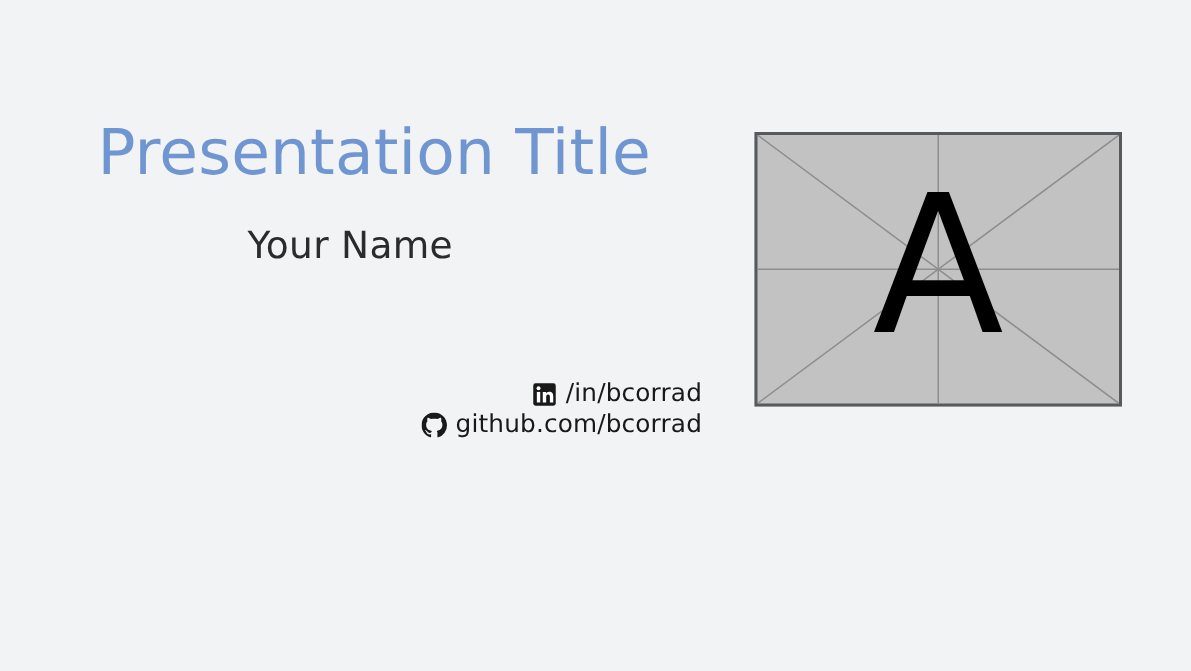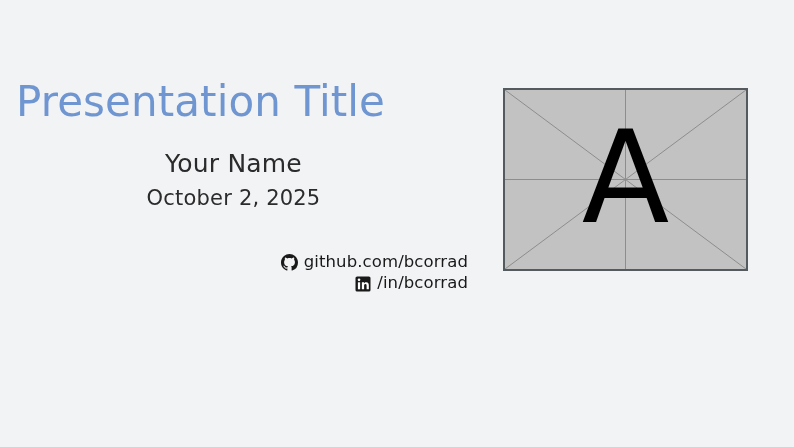--- a/index.html
+++ b/index.html
@@ -17,24 +17,25 @@
   #slide {
     position: relative;
     width: 794px;
     height: 447px;
     background: #f2f3f5;
   }
 
   
   #title-block {
     position: absolute;
-    left: 16px;
+    left: 0;
     top: 80px;
     width: 467px;
-    text-align: left;
+    text-align: center;
+    padding-left: 16px;
   }
   #presentation-title {
     font-family: "DejaVu Sans", sans-serif;
     font-size: 42px;
     font-weight: 400;
     line-height: 1.05;
     color: #6f96d1;
     letter-spacing: 0.1px;
     white-space: nowrap;
   }
@@ -137,52 +138,51 @@
 <body>
 
 <div id="slide">
 
   <div id="title-block">
     <div id="presentation-title">Presentation Title</div>
   </div>
 
   <div id="meta-block">
     <div id="author-name">Your Name</div>
-    <div id="presentation-date">October 2, 2025</div>
   </div>
 
   <div id="links-block">
+
+    <div class="link-row">
+      <span class="link-icon">
+        <svg viewBox="0 0 16 16" width="16" height="16" aria-hidden="true">
+          <rect x="0.5" y="0.5" width="15" height="15" rx="1.6" fill="#191919"></rect>
+          <rect x="2.9" y="6.3" width="2.25" height="7.0" fill="#ffffff"></rect>
+          <circle cx="4.03" cy="3.85" r="1.32" fill="#ffffff"></circle>
+          <path fill="#ffffff" d="M6.85 6.3h2.15v.96h.03c.3-.55 1.03-1.13 2.12-1.13 2.27 0 2.69
+            1.44 2.69 3.32v3.85h-2.24V9.9c0-.81-.02-1.85-1.15-1.85-1.15 0-1.33.87-1.33
+            1.79v3.46H6.85V6.3z"></path>
+        </svg>
+      </span>
+      <span class="link-text">/in/bcorrad</span>
+    </div>
 
     <div class="link-row">
       <span class="link-icon">
         <svg viewBox="0 0 16 16" width="17" height="17" aria-hidden="true">
           <path fill="#191919" d="M8 0C3.58 0 0 3.58 0 8c0 3.54 2.29 6.53 5.47 7.59.4.07.55-.17.55-.38
             0-.19-.01-.82-.01-1.49-2.01.37-2.53-.49-2.69-.94-.09-.23-.48-.94-.82-1.13-.28-.15-.68-.52-.01-.53.63-.01
             1.08.58 1.23.82.72 1.21 1.87.87 2.33.66.07-.52.28-.87.51-1.07-1.78-.2-3.64-.89-3.64-3.95
             0-.87.31-1.59.82-2.15-.08-.2-.36-1.02.08-2.12 0 0 .67-.21 2.2.82.64-.18 1.32-.27
             2-.27s1.36.09 2 .27c1.53-1.04 2.2-.82 2.2-.82.44 1.1.16 1.92.08 2.12.51.56.82 1.27.82
             2.15 0 3.07-1.87 3.75-3.65 3.95.29.25.54.73.54 1.48 0 1.07-.01 1.93-.01 2.2 0
             .21.15.46.55.38A8.01 8.01 0 0 0 16 8c0-4.42-3.58-8-8-8z"></path>
         </svg>
       </span>
       <span class="link-text">github.com/bcorrad</span>
-    </div>
-
-    <div class="link-row">
-      <span class="link-icon">
-        <svg viewBox="0 0 16 16" width="16" height="16" aria-hidden="true">
-          <rect x="0.5" y="0.5" width="15" height="15" rx="1.6" fill="#191919"></rect>
-          <rect x="2.9" y="6.3" width="2.25" height="7.0" fill="#ffffff"></rect>
-          <circle cx="4.03" cy="3.85" r="1.32" fill="#ffffff"></circle>
-          <path fill="#ffffff" d="M6.85 6.3h2.15v.96h.03c.3-.55 1.03-1.13 2.12-1.13 2.27 0 2.69
-            1.44 2.69 3.32v3.85h-2.24V9.9c0-.81-.02-1.85-1.15-1.85-1.15 0-1.33.87-1.33
-            1.79v3.46H6.85V6.3z"></path>
-        </svg>
-      </span>
-      <span class="link-text">/in/bcorrad</span>
     </div>
 
   </div>
 
   <div id="image-placeholder">
     <svg class="guides" viewBox="0 0 241 179" preserveAspectRatio="none">
       <line x1="0" y1="0" x2="241" y2="179" stroke="#8d8d8d" stroke-width="1"></line>
       <line x1="241" y1="0" x2="0" y2="179" stroke="#8d8d8d" stroke-width="1"></line>
       <line x1="120.5" y1="0" x2="120.5" y2="179" stroke="#8d8d8d" stroke-width="1"></line>
       <line x1="0" y1="89.5" x2="241" y2="89.5" stroke="#8d8d8d" stroke-width="1"></line>

